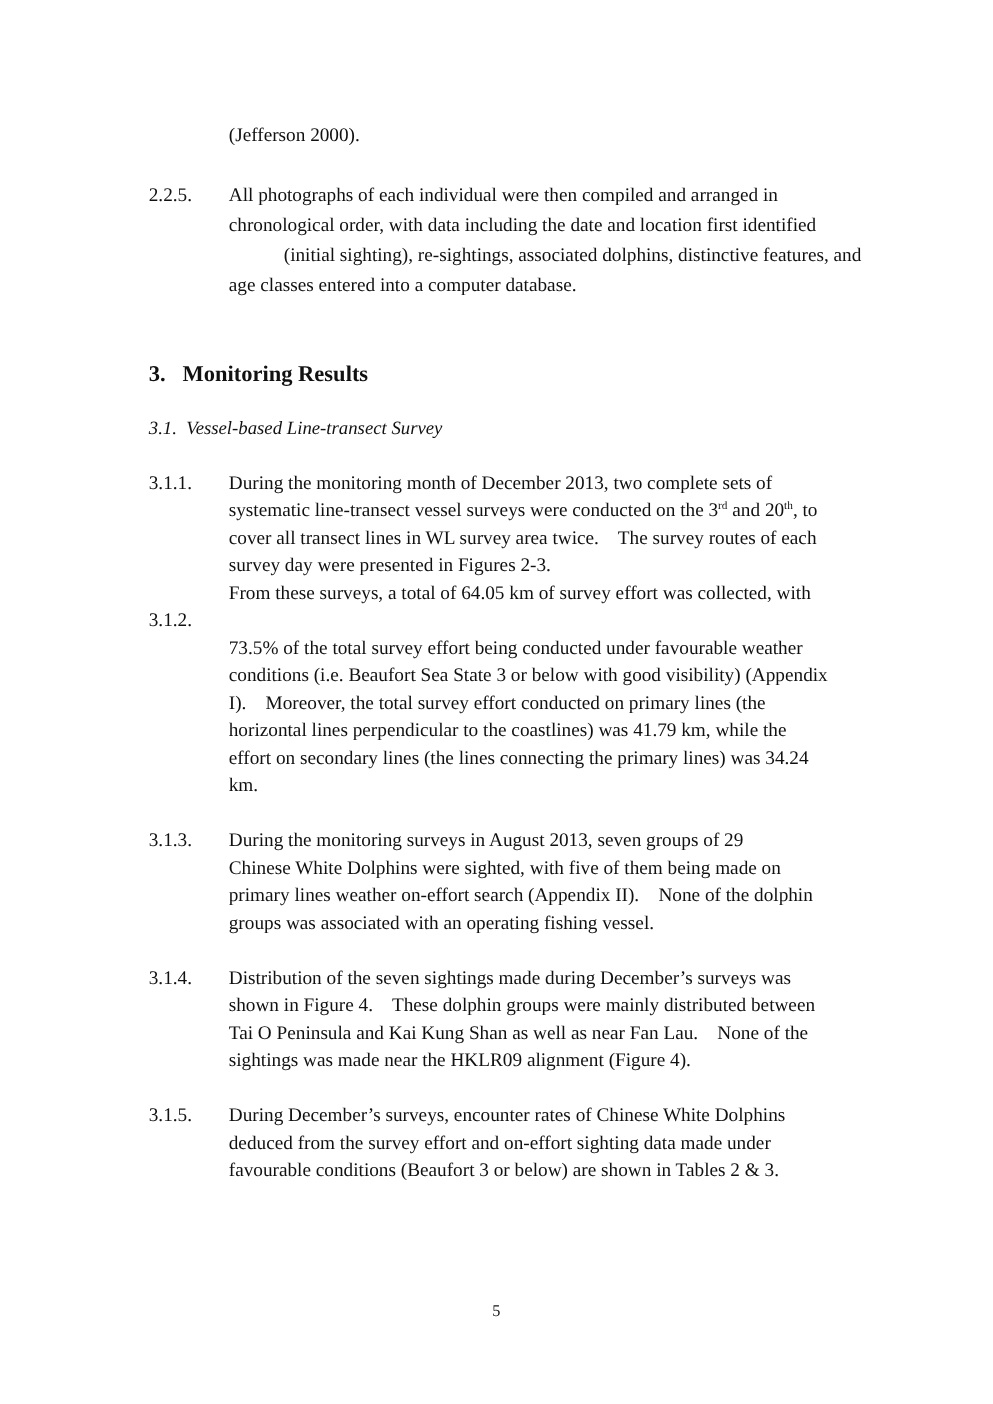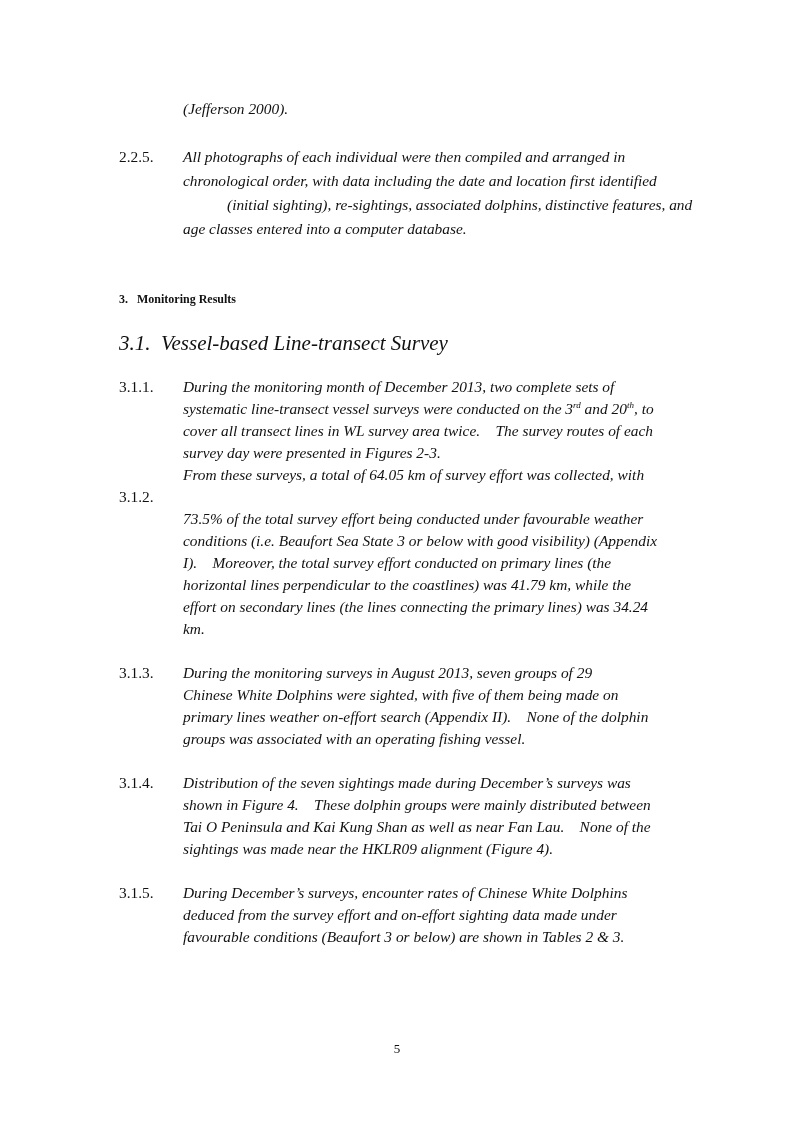--- a/index.html
+++ b/index.html
@@ -13,40 +13,39 @@
       position: relative;
       overflow: hidden;
       font-family: "Liberation Serif", serif;
       color: #111111;
       font-size: 15.4px;
     }
     .line {
       position: absolute;
       white-space: nowrap;
       line-height: 22px;
-      font-style: italic;
     }
     .num {
       position: absolute;
       left: 119px;
       line-height: 22px;
     }
     .body-left { left: 183px; }
     .heading {
       position: absolute;
       left: 119px;
       font-weight: bold;
-      font-size: 12px;
+      font-size: 18px;
       line-height: 22px;
     }
     .subheading {
       position: absolute;
       left: 119px;
       font-style: italic;
-      font-size: 21px;
+      font-size: 15px;
       line-height: 22px;
     }
     sup {
       font-size: 9px;
       line-height: 0;
       vertical-align: 6px;
     }
     .page-number {
       position: absolute;
       left: 0;

